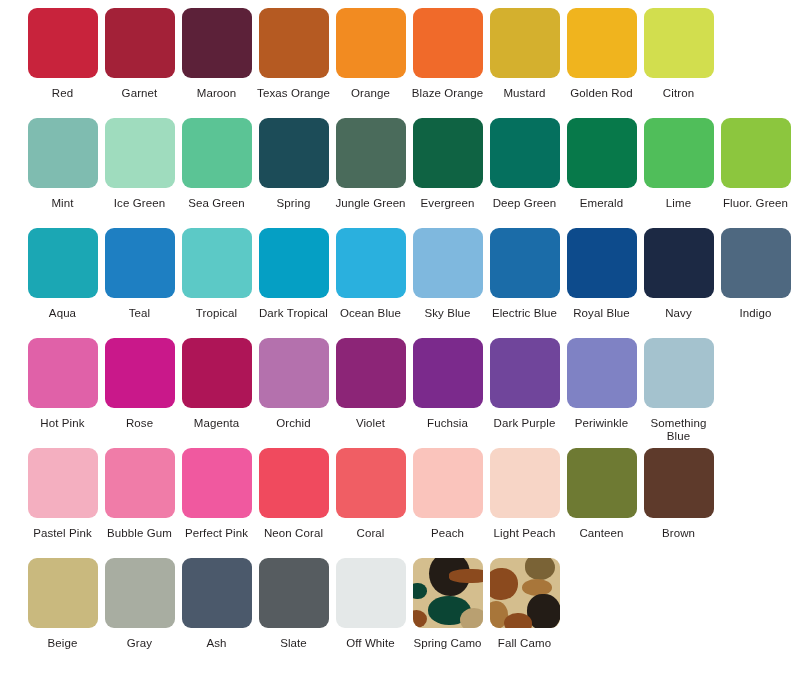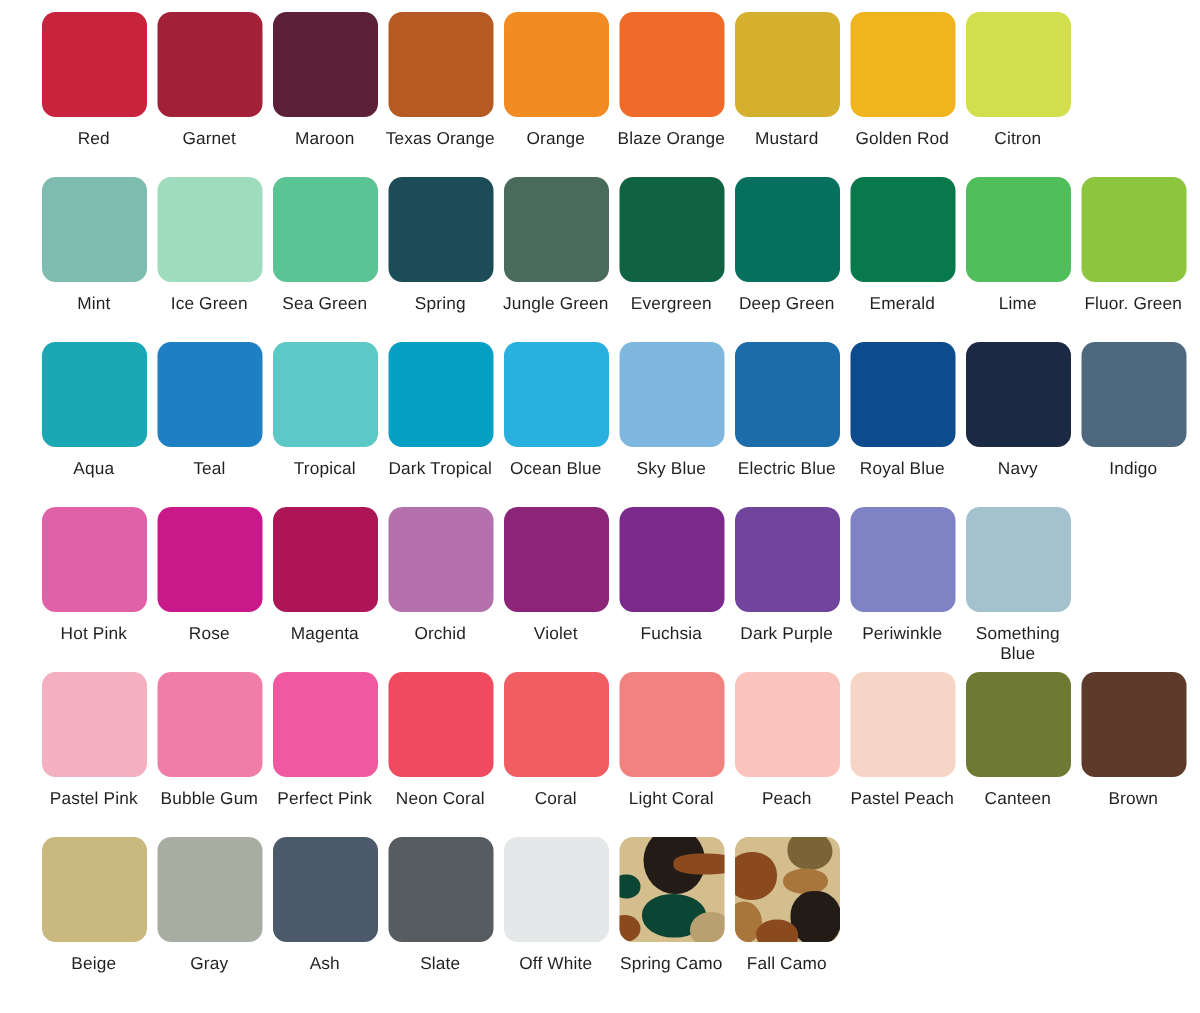--- a/index.html
+++ b/index.html
@@ -246,30 +246,26 @@
       </div>
       <div class="swatch-cell">
         <div class="swatch-chip" style="background: rgb(240, 74, 94);"></div>
         <div class="swatch-label">Neon Coral</div>
       </div>
       <div class="swatch-cell">
         <div class="swatch-chip" style="background: rgb(240, 94, 100);"></div>
         <div class="swatch-label">Coral</div>
       </div>
       <div class="swatch-cell">
-        <div class="swatch-chip" style="background: rgb(242, 130, 127);"></div>
-        <div class="swatch-label">Light Coral</div>
-      </div>
-      <div class="swatch-cell">
         <div class="swatch-chip" style="background: rgb(250, 196, 188);"></div>
         <div class="swatch-label">Peach</div>
       </div>
       <div class="swatch-cell">
         <div class="swatch-chip" style="background: rgb(247, 213, 198);"></div>
-        <div class="swatch-label">Pastel Peach</div>
+        <div class="swatch-label">Light Peach</div>
       </div>
       <div class="swatch-cell">
         <div class="swatch-chip" style="background: rgb(110, 122, 51);"></div>
         <div class="swatch-label">Canteen</div>
       </div>
       <div class="swatch-cell">
         <div class="swatch-chip" style="background: rgb(94, 58, 43);"></div>
         <div class="swatch-label">Brown</div>
       </div>
     </div>

